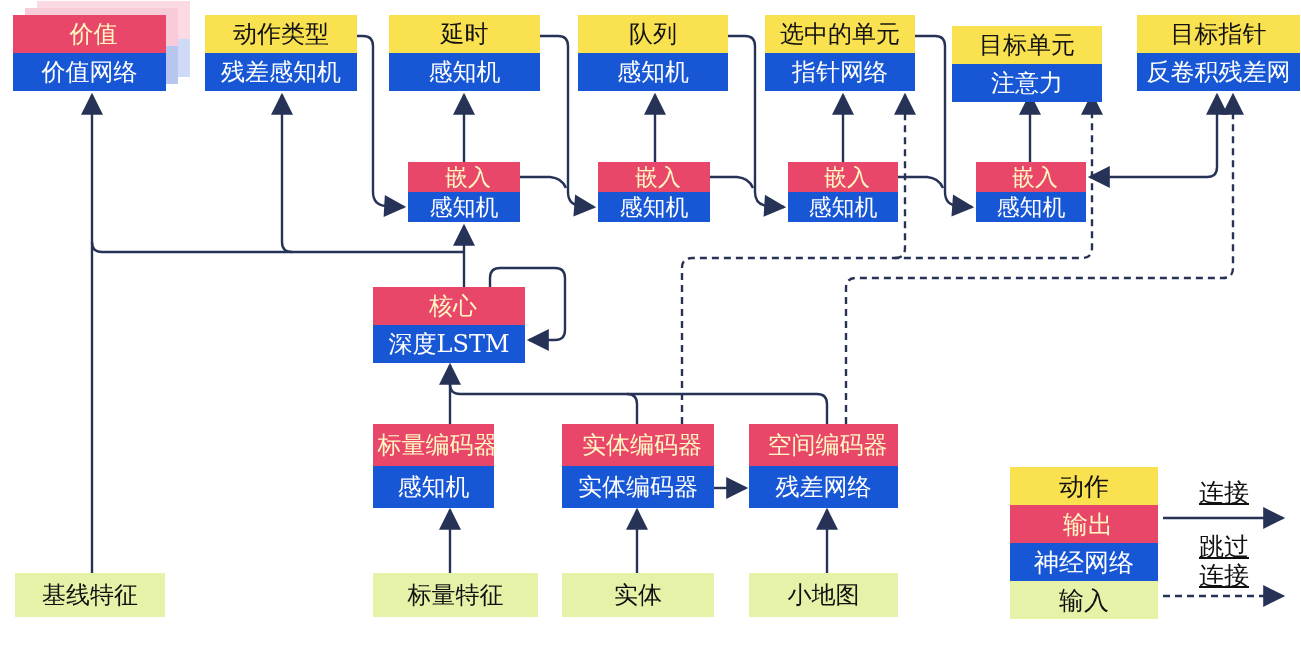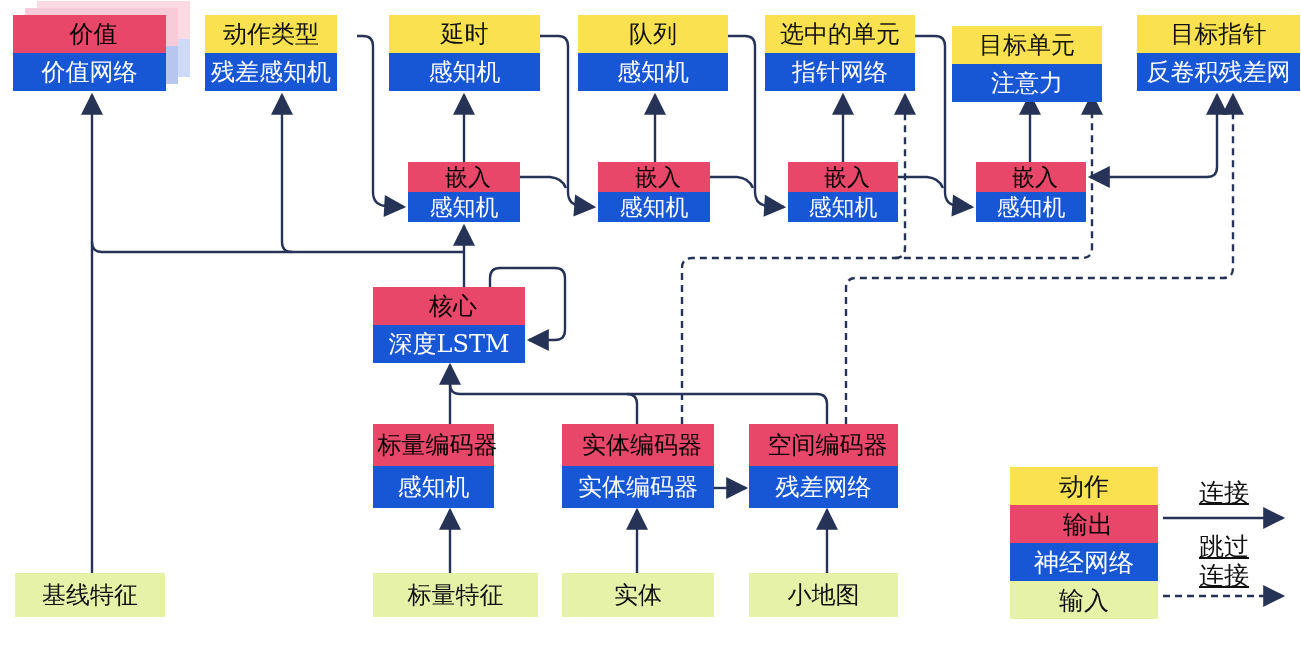--- a/index.html
+++ b/index.html
@@ -2,21 +2,21 @@
 <html><head>
 <meta charset="utf-8">
 <style>
   html,body{margin:0;padding:0;background:#ffffff;}
   #canvas{position:relative;width:1301px;height:662px;background:#ffffff;overflow:hidden;
           font-family:"DejaVu Serif","Liberation Serif",serif;}
   svg.wires{position:absolute;left:0;top:0;width:1301px;height:662px;z-index:1;}
   .node{position:absolute;z-index:2;display:flex;flex-direction:column;}
   .seg{display:flex;align-items:center;justify-content:center;white-space:nowrap;}
   .seg.yellow{background:#F9E14F;color:#111111;}
-  .seg.red{background:#E94769;color:#000000;padding-left:8px;}
+  .seg.red{background:#E94769;color:#fef9c3;padding-left:8px;}
   .seg.blue{background:#1757D5;color:#ffffff;}
   .seg.green{background:#E5F2A8;color:#111111;}
   .head .seg{height:38px;font-size:24px;}
   .embed .seg{height:30px;font-size:23px;}
   .core .seg{height:38px;font-size:24px;}
   .enc .seg{height:42px;font-size:24px;}
   .input{height:44px;font-size:24px;z-index:2;}
   
   .stack-shadow{position:absolute;z-index:0;}
   .stack-shadow .sh-top{height:38px;}
@@ -96,21 +96,21 @@
   </div>
   <div class="stack-shadow sh1" style="left:25px;top:8px;width:153px;">
     <div class="sh-top"></div>
       <div class="sh-bot"></div>
   </div>
 
   <div class="node head" style="left:13px;top:15px;width:153px;">
     <div class="seg red">价值</div>
     <div class="seg blue">价值网络</div>
   </div>
-  <div class="node head" style="left:205px;top:15px;width:132px;">
+  <div class="node head" style="left:205px;top:15px;width:152px;">
     <div class="seg yellow">动作类型</div>
     <div class="seg blue">残差感知机</div>
   </div>
   <div class="node head" style="left:389px;top:15px;width:151px;">
     <div class="seg yellow">延时</div>
     <div class="seg blue">感知机</div>
   </div>
   <div class="node head" style="left:578px;top:15px;width:150px;text-align:right;">
     <div class="seg yellow">队列</div>
     <div class="seg blue">感知机</div>

